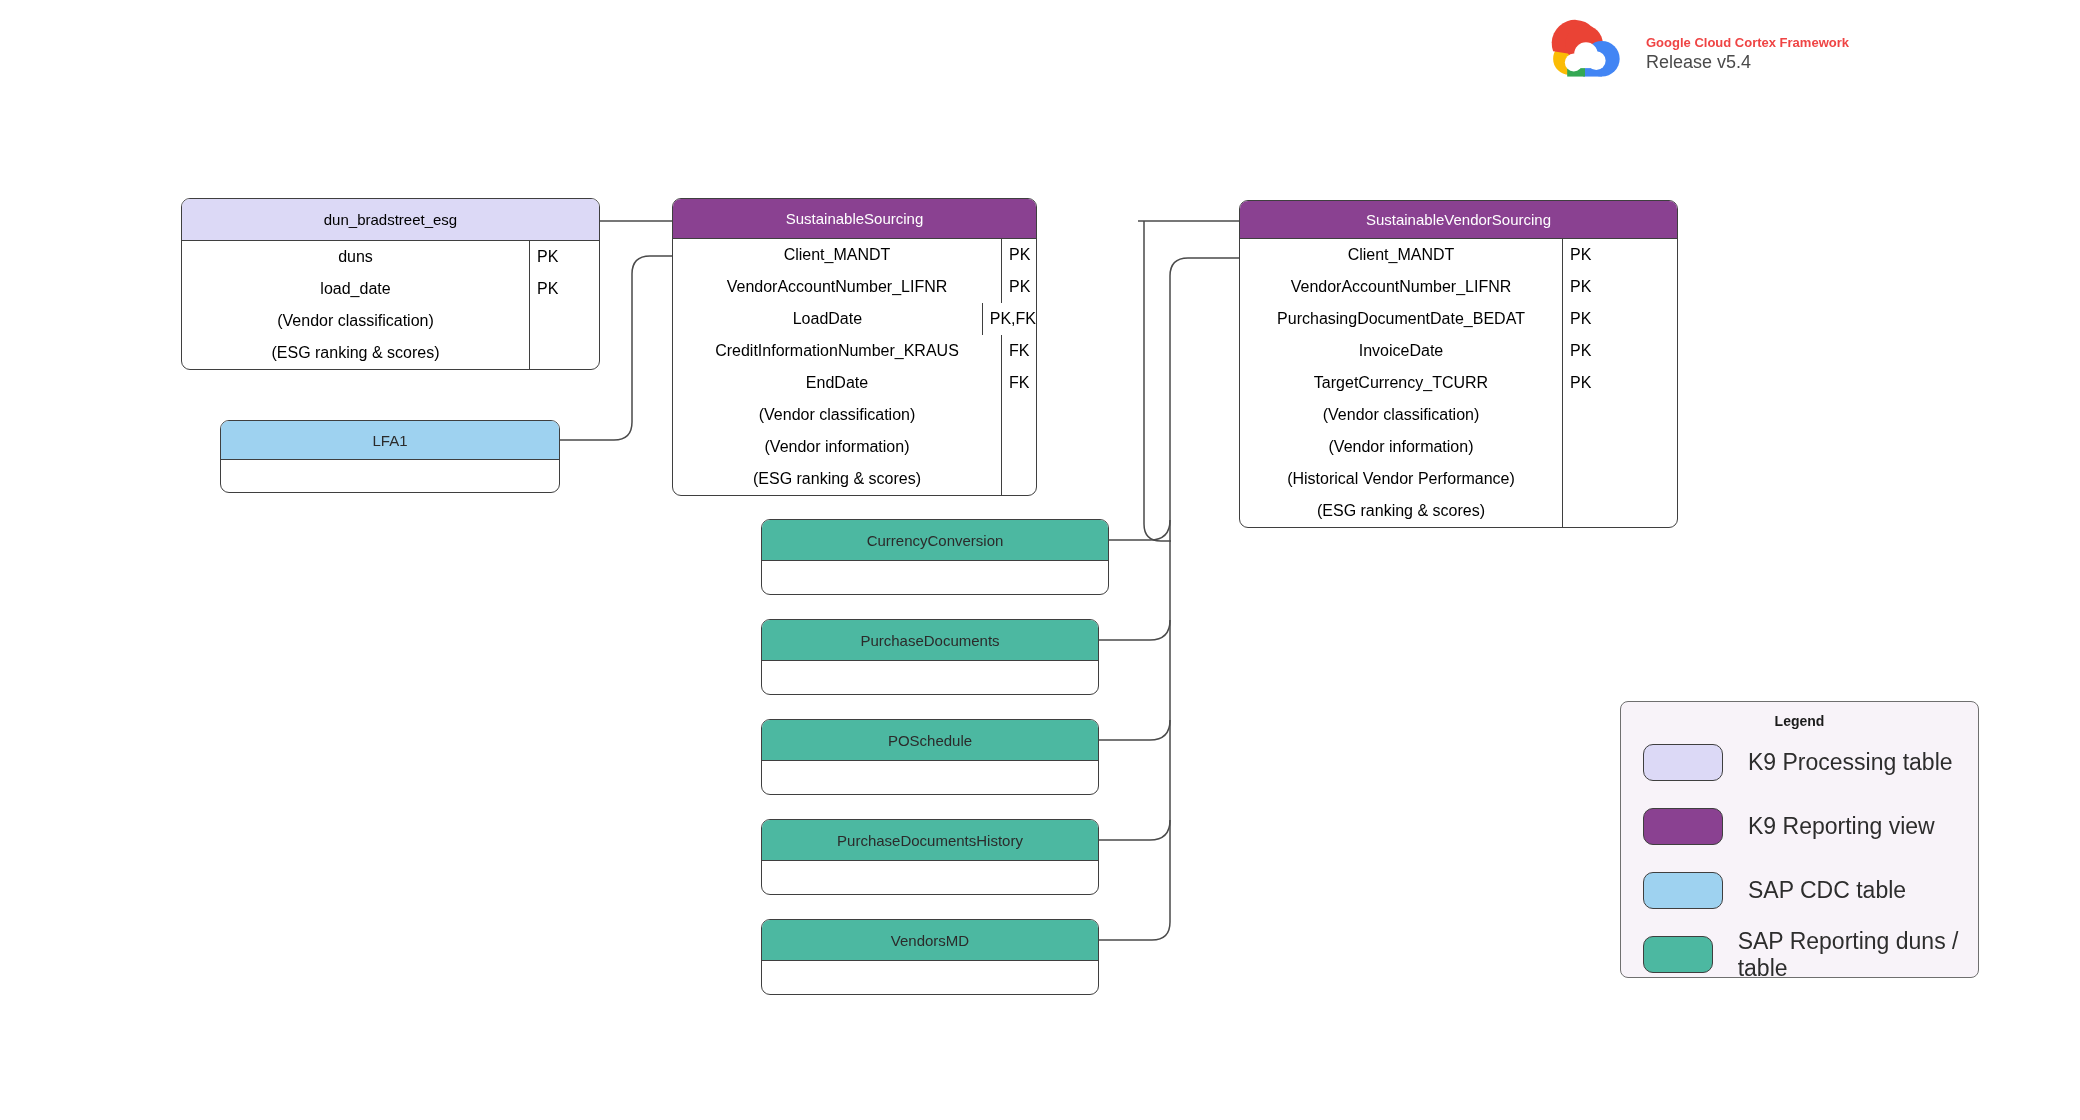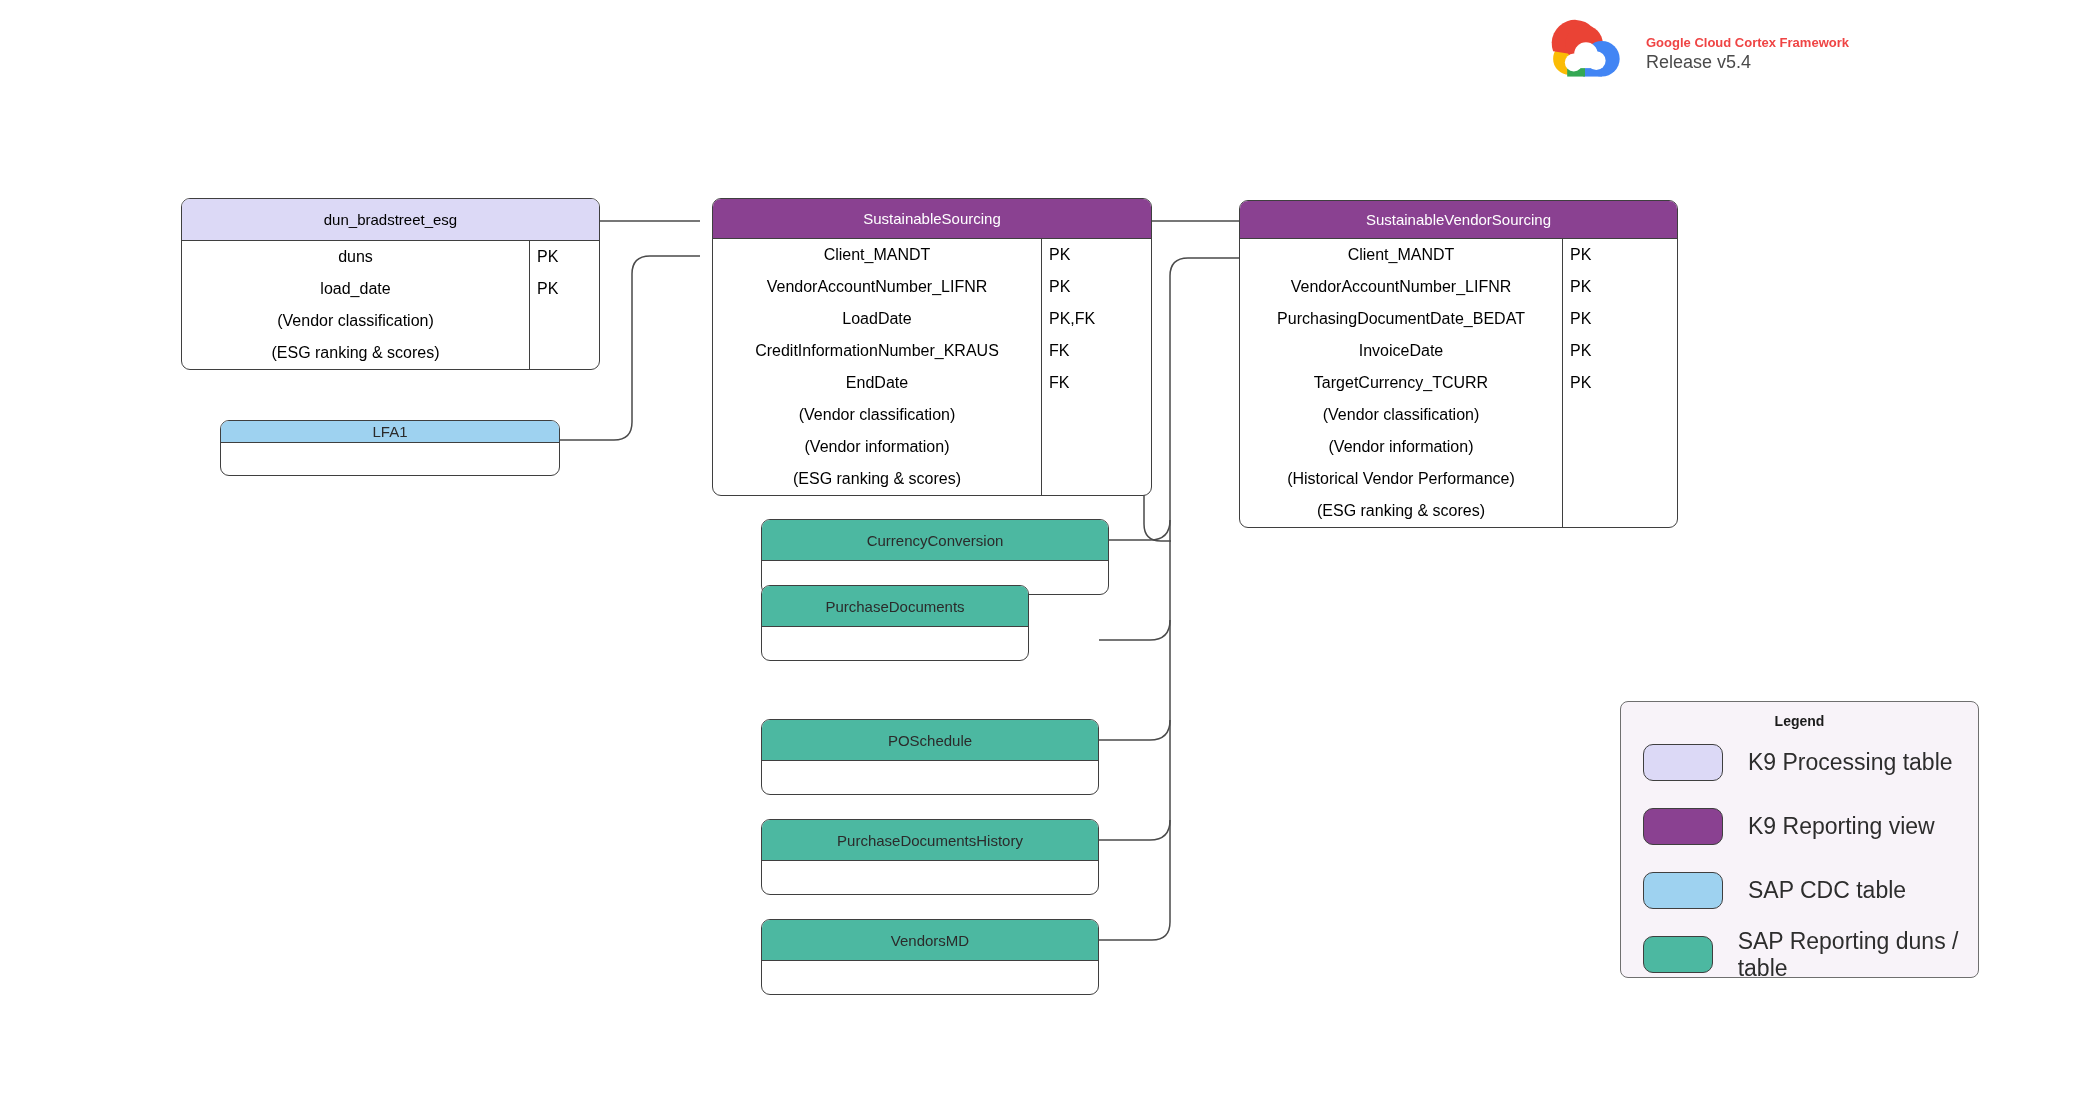--- a/index.html
+++ b/index.html
@@ -87,25 +87,25 @@
           <div class="ekey"></div>
         </div>
       <div class="erow">
           <div class="ename" style="width:347px;">(ESG ranking &amp; scores)</div>
           <div class="ekey"></div>
         </div>
     </div>
   </div>
 
   <div class="entity" style="left:220px;top:420px;width:340px;">
-    <div class="ehead hd-cdc" style="height:22px;">LFA1</div>
+    <div class="ehead hd-cdc" style="height:39px;">LFA1</div>
     <div class="ebody" style="height:32px;"></div>
   </div>
 
-  <div class="entity" style="left:712px;top:198px;width:440px;">
+  <div class="entity" style="left:672px;top:198px;width:365px;">
     <div class="ehead hd-k9r" style="height:40px;">SustainableSourcing</div>
     <div class="ebody">
       <div class="erow">
           <div class="ename" style="width:328px;">Client_MANDT</div>
           <div class="ekey">PK</div>
         </div>
       <div class="erow">
           <div class="ename" style="width:328px;">VendorAccountNumber_LIFNR</div>
           <div class="ekey">PK</div>
         </div>
@@ -175,21 +175,21 @@
           <div class="ename" style="width:322px;">(ESG ranking &amp; scores)</div>
           <div class="ekey"></div>
         </div>
     </div>
   </div>
 
   <div class="entity" style="left:761px;top:519px;width:348px;">
     <div class="ehead hd-sap" style="height:41px;">CurrencyConversion</div>
     <div class="ebody" style="height:33px;"></div>
   </div>
-  <div class="entity" style="left:761px;top:585px;width:268px;">
+  <div class="entity" style="left:761px;top:619px;width:338px;">
     <div class="ehead hd-sap" style="height:41px;">PurchaseDocuments</div>
     <div class="ebody" style="height:33px;"></div>
   </div>
   <div class="entity" style="left:761px;top:719px;width:338px;">
     <div class="ehead hd-sap" style="height:41px;">POSchedule</div>
     <div class="ebody" style="height:33px;"></div>
   </div>
   <div class="entity" style="left:761px;top:919px;width:338px;">
     <div class="ehead hd-sap" style="height:41px;">VendorsMD</div>
     <div class="ebody" style="height:33px;"></div>

